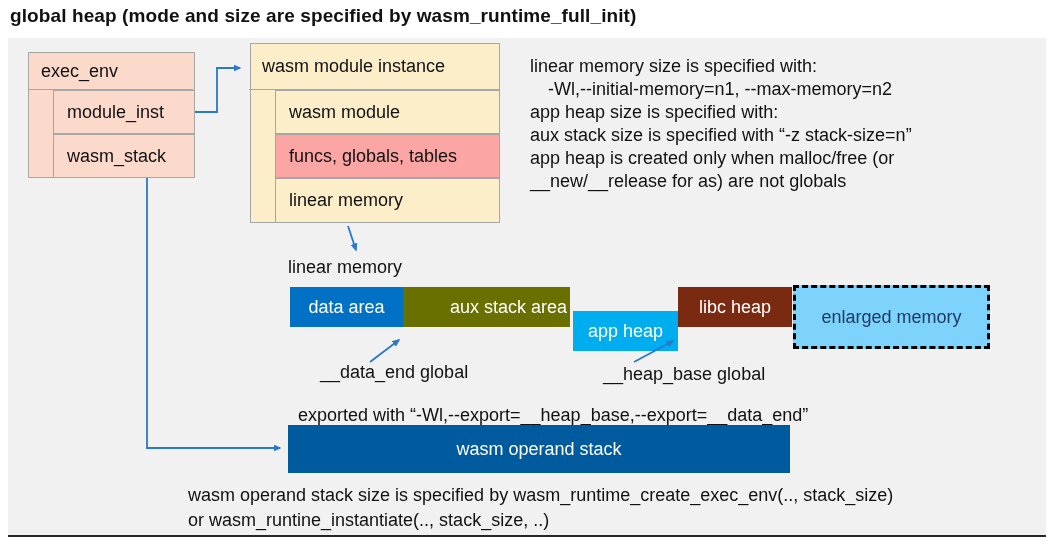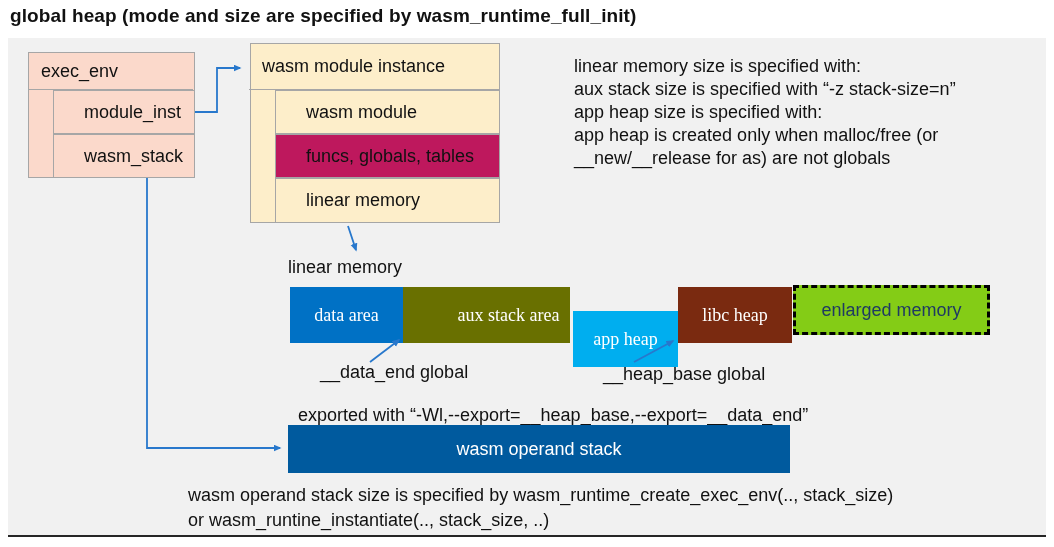--- a/index.html
+++ b/index.html
@@ -10,49 +10,49 @@
   }
   .abs { position:absolute; }
 
   .title { left:10px; top:5px; font-size:19px; font-weight:600; letter-spacing:0.1px; }
 
   .panel { left:8px; top:38px; width:1038px; height:497px; }
   .panel-bottom-line { left:8px; top:535px; width:1038px; height:2px; background:#262626; }
 
   .box { border:1.5px solid #a6a6a6; }
   .hdr { font-size:18px; padding-left:13px; }
-  .cell { border:1.5px solid #a6a6a6; font-size:18px; padding-left:30px; display:flex; align-items:center; }
+  .cell { border:1.5px solid #a6a6a6; font-size:18px; padding-left:13px; display:flex; align-items:center; }
 
   
   .exec-outer { left:28px; top:52px; width:167px; height:126px; }
   .exec-hdr   { left:28px; top:52px; width:165px; height:38px; line-height:38px; border-bottom:1.5px solid #a6a6a6; }
   .exec-c1 { left:53px; top:90px;  width:142px; height:44px; }
   .exec-c2 { left:53px; top:134px; width:142px; height:44px; }
 
   
   .inst-outer { left:250px; top:43px; width:250px; height:180px; }
   .inst-hdr   { left:249px; top:43px; width:250px; height:47px; line-height:47px; border-bottom:1.5px solid #a6a6a6; }
   .inst-c1 { left:275px; top:90px;  width:225px; height:44px; }
   .inst-c2 { left:275px; top:134px; width:225px; height:44px; }
   .inst-c3 { left:275px; top:178px; width:225px; height:45px; }
 
   
-  .notes { left:530px; top:55px; font-size:18px; line-height:23px; white-space:nowrap;margin-left:44px; }
+  .notes { left:530px; top:55px; font-size:18px; line-height:23px; white-space:nowrap; }
   .notes .indent { padding-left:18px; }
 
   .lm-label { left:288px; top:257px; font-size:18px; }
 
   
-  .seg { top:287px; height:56px; display:flex; align-items:center; justify-content:center;
-         color:#fff; font-size:18px; white-space:nowrap;font-family:Liberation Serif, serif; }
+  .seg { top:287px; height:40px; display:flex; align-items:center; justify-content:center;
+         color:#fff; font-size:18px; white-space:nowrap; }
   .seg-data  { left:290px; width:113px; }
   .seg-aux   { left:403px; width:167px;padding-left:44px; }
   .seg-app   { left:573px; width:105px;margin-top:24px; }
   .seg-libc  { left:678px; width:114px; }
-  .seg-enl   { left:793px; top:285px; width:197px; height:50px; background:#84cc16;
+  .seg-enl   { left:793px; top:285px; width:197px; height:64px; background:#7dd3fc;
                border:3px dashed #000; display:flex; align-items:center; justify-content:center;
                font-size:18px; }
 
   .ann { font-size:18px; white-space:nowrap;text-align:right; }
   .ann-dataend  { left:320px; top:362px; }
   .ann-heapbase { left:603px; top:364px; }
   .ann-export   { left:298px; top:388px;margin-top:17px; }
 
   
   .opstack { left:288px; top:425px; width:502px; height:48px; color:#fff; font-size:18px;
@@ -71,27 +71,28 @@
 <div class="abs panel-bottom-line"></div>
 
 <div class="abs box exec-outer" style="background-color: rgb(251, 217, 203);"></div>
 <div class="abs hdr exec-hdr">exec_env</div>
 <div class="abs cell exec-c1" style="background-color: rgb(251, 217, 203);">module_inst</div>
 <div class="abs cell exec-c2" style="background-color: rgb(251, 217, 203);">wasm_stack</div>
 
 <div class="abs box inst-outer" style="background-color: rgb(253, 238, 202);"></div>
 <div class="abs hdr inst-hdr">wasm module instance</div>
 <div class="abs cell inst-c1" style="background-color: rgb(253, 238, 202);">wasm module</div>
-<div class="abs cell inst-c2" style="background-color: #be185d;">funcs, globals, tables</div>
+<div class="abs cell inst-c2" style="background-color: #fca5a5;">funcs, globals, tables</div>
 <div class="abs cell inst-c3" style="background-color: rgb(253, 238, 202);">linear memory</div>
 
 <div class="abs notes">
   <div>linear memory size is specified with:</div>
+  <div class="indent">-Wl,--initial-memory=n1, --max-memory=n2</div>
+  <div>app heap size is specified with:</div>
   <div>aux stack size is specified with “-z stack-size=n”</div>
-  <div>app heap size is specified with:</div>
   <div>app heap is created only when malloc/free (or</div>
   <div>__new/__release for as) are not globals</div>
 </div>
 
 <div class="abs lm-label">linear memory</div>
 <div class="abs seg seg-data" style="background-color: rgb(0, 113, 197);">data area</div>
 <div class="abs seg seg-aux" style="background-color: rgb(105, 112, 0);">aux stack area</div>
 <div class="abs seg seg-app" style="background-color: rgb(0, 174, 239);">app heap</div>
 <div class="abs seg seg-libc" style="background-color: rgb(122, 42, 16);">libc heap</div>
 <div class="abs seg-enl" style="color: rgb(31, 58, 99);">enlarged memory</div>

